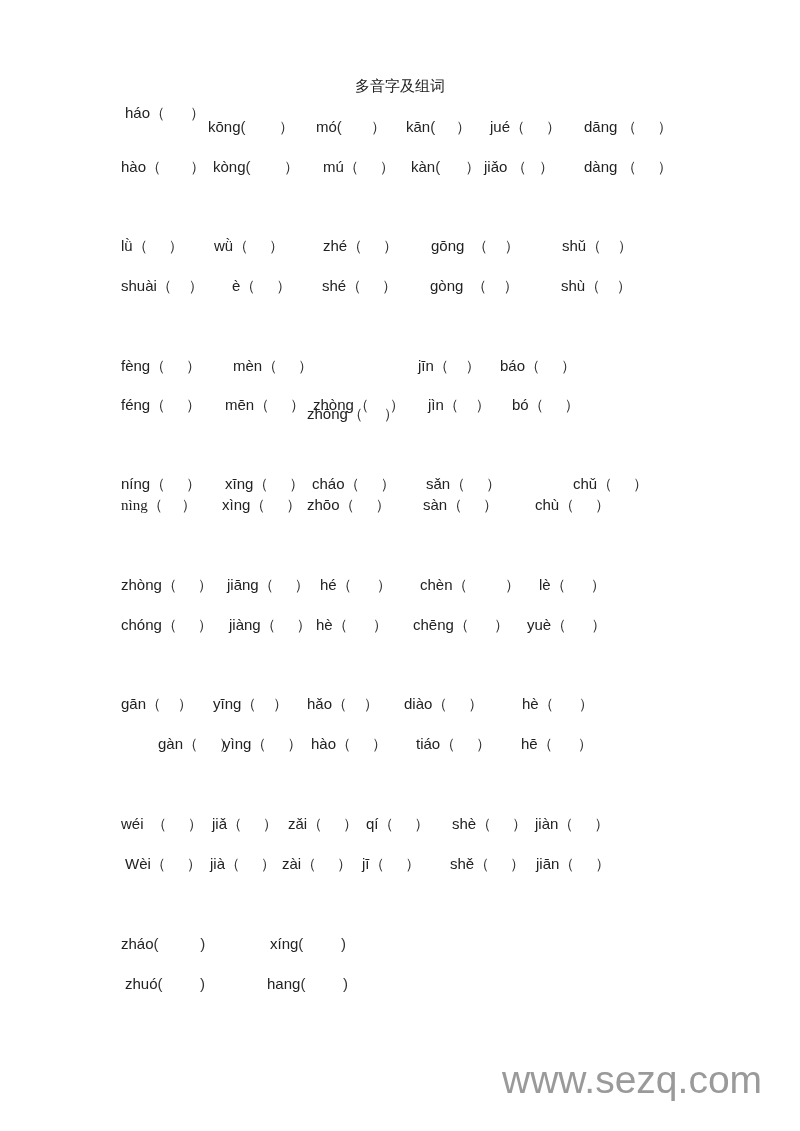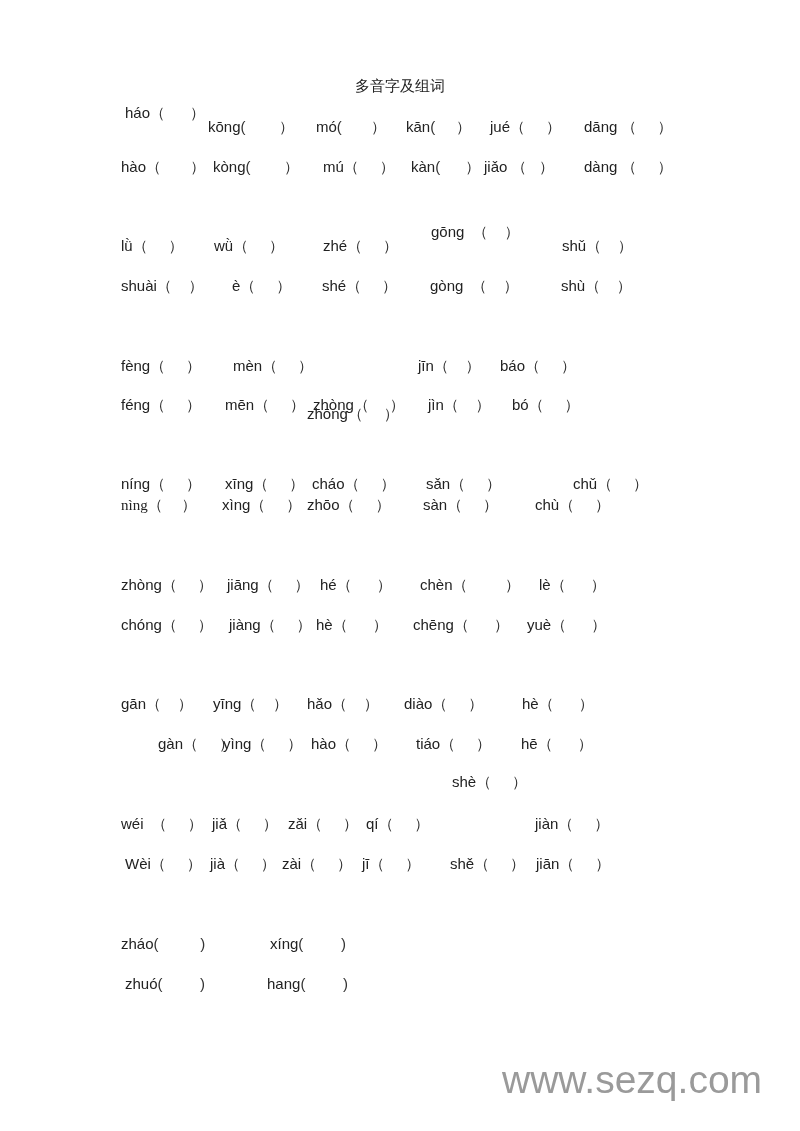--- a/index.html
+++ b/index.html
@@ -32,21 +32,21 @@
         <div class="item" style="left: 213px; top: 158px;"><span class="py">kòng</span><span class="paren">(</span><span>        </span><span class="paren">）</span></div>
         <div class="item" style="left: 323px; top: 158px;"><span class="py">mú</span><span class="paren">（</span><span>     </span><span class="paren">）</span></div>
         <div class="item" style="left: 411px; top: 158px;"><span class="py">kàn</span><span class="paren">(</span><span>      </span><span class="paren">）</span></div>
         <div class="item" style="left: 484px; top: 158px;"><span class="py">jiǎo</span><span class="paren"> （</span><span>   </span><span class="paren">）</span></div>
         <div class="item" style="left: 584px; top: 158px;"><span class="py">dàng</span><span class="paren"> （</span><span>     </span><span class="paren">）</span></div>
       </div>
       <div>
         <div class="item" style="left: 121px; top: 237px;"><span class="py">lǜ</span><span class="paren">（</span><span>     </span><span class="paren">）</span></div>
         <div class="item" style="left: 214px; top: 237px;"><span class="py">wǜ</span><span class="paren">（</span><span>     </span><span class="paren">）</span></div>
         <div class="item" style="left: 323px; top: 237px;"><span class="py">zhé</span><span class="paren">（</span><span>     </span><span class="paren">）</span></div>
-        <div class="item" style="left: 431px; top: 223px;"><span class="py">gōng</span><span class="paren">  （</span><span>    </span><span class="paren">）</span></div>
+        <div class="item" style="left: 431px; top: 237px;"><span class="py">gōng</span><span class="paren">  （</span><span>    </span><span class="paren">）</span></div>
         <div class="item" style="left: 562px; top: 237px;"><span class="py">shǔ</span><span class="paren">（</span><span>    </span><span class="paren">）</span></div>
       </div>
       <div>
         <div class="item" style="left: 121px; top: 277px;"><span class="py">shuài</span><span class="paren">（</span><span>    </span><span class="paren">）</span></div>
         <div class="item" style="left: 232px; top: 277px;"><span class="py">è</span><span class="paren">（</span><span>     </span><span class="paren">）</span></div>
         <div class="item" style="left: 322px; top: 277px;"><span class="py">shé</span><span class="paren">（</span><span>     </span><span class="paren">）</span></div>
         <div class="item" style="left: 430px; top: 277px;"><span class="py">gòng</span><span class="paren">  （</span><span>    </span><span class="paren">）</span></div>
         <div class="item" style="left: 561px; top: 277px;"><span class="py">shù</span><span class="paren">（</span><span>    </span><span class="paren">）</span></div>
       </div>
       <div>
@@ -103,21 +103,21 @@
         <div class="item" style="left: 223px; top: 735px;"><span class="py">yìng</span><span class="paren">（</span><span>     </span><span class="paren">）</span></div>
         <div class="item" style="left: 311px; top: 735px;"><span class="py">hào</span><span class="paren">（</span><span>     </span><span class="paren">）</span></div>
         <div class="item" style="left: 416px; top: 735px;"><span class="py">tiáo</span><span class="paren">（</span><span>     </span><span class="paren">）</span></div>
         <div class="item" style="left: 521px; top: 735px;"><span class="py">hē</span><span class="paren">（</span><span>      </span><span class="paren">）</span></div>
       </div>
       <div>
         <div class="item" style="left: 121px; top: 815px;"><span class="py">wéi</span><span class="paren">  （</span><span>     </span><span class="paren">）</span></div>
         <div class="item" style="left: 212px; top: 815px;"><span class="py">jiǎ</span><span class="paren">（</span><span>     </span><span class="paren">）</span></div>
         <div class="item" style="left: 288px; top: 815px;"><span class="py">zǎi</span><span class="paren">（</span><span>     </span><span class="paren">）</span></div>
         <div class="item" style="left: 366px; top: 815px;"><span class="py">qí</span><span class="paren">（</span><span>     </span><span class="paren">）</span></div>
-        <div class="item" style="left: 452px; top: 773px;"><span class="py">shè</span><span class="paren">（</span><span>     </span><span class="paren">）</span></div>
+        <div class="item" style="left: 452px; top: 815px;"><span class="py">shè</span><span class="paren">（</span><span>     </span><span class="paren">）</span></div>
         <div class="item" style="left: 535px; top: 815px;"><span class="py">jiàn</span><span class="paren">（</span><span>     </span><span class="paren">）</span></div>
       </div>
       <div>
         <div class="item" style="left: 125px; top: 855px;"><span class="py">Wèi</span><span class="paren">（</span><span>     </span><span class="paren">）</span></div>
         <div class="item" style="left: 210px; top: 855px;"><span class="py">jià</span><span class="paren">（</span><span>     </span><span class="paren">）</span></div>
         <div class="item" style="left: 282px; top: 855px;"><span class="py">zài</span><span class="paren">（</span><span>     </span><span class="paren">）</span></div>
         <div class="item" style="left: 362px; top: 855px;"><span class="py">jī</span><span class="paren">（</span><span>     </span><span class="paren">）</span></div>
         <div class="item" style="left: 450px; top: 855px;"><span class="py">shě</span><span class="paren">（</span><span>     </span><span class="paren">）</span></div>
         <div class="item" style="left: 536px; top: 855px;"><span class="py">jiān</span><span class="paren">（</span><span>     </span><span class="paren">）</span></div>
       </div>

